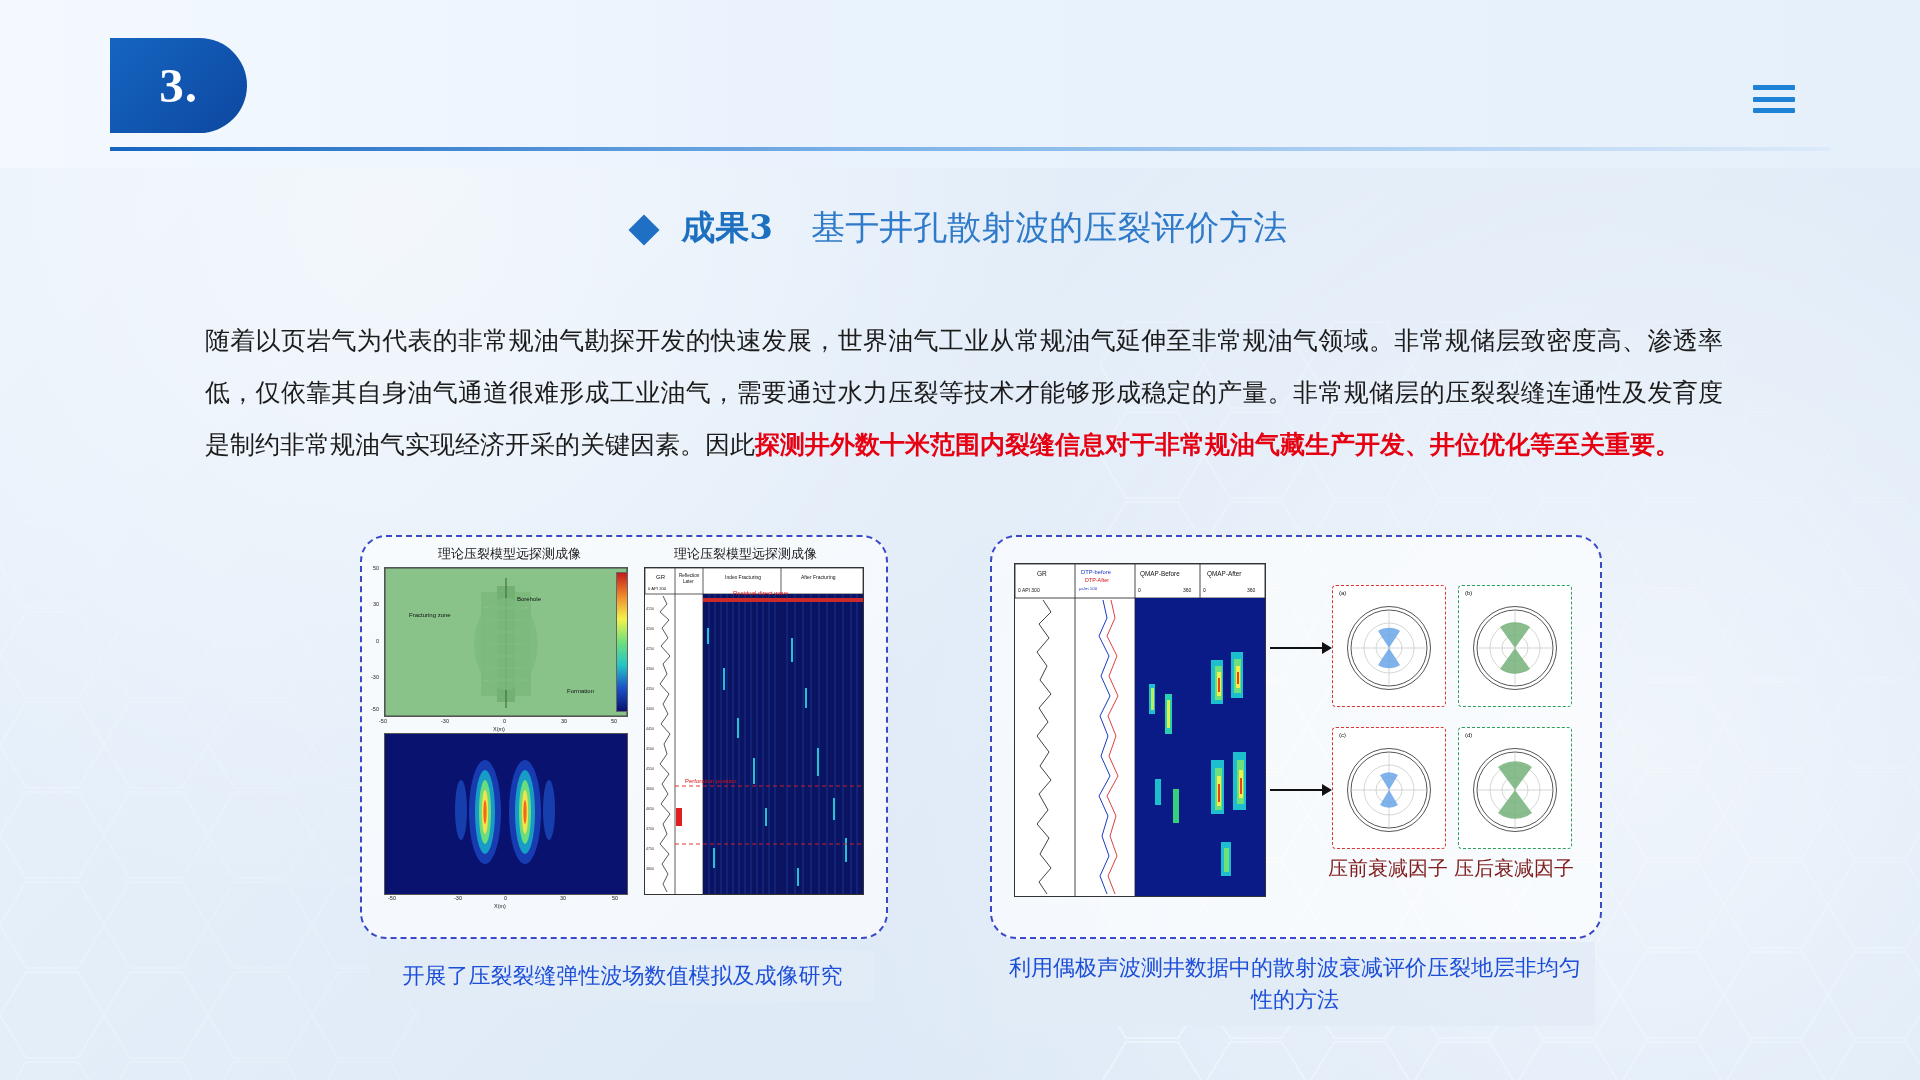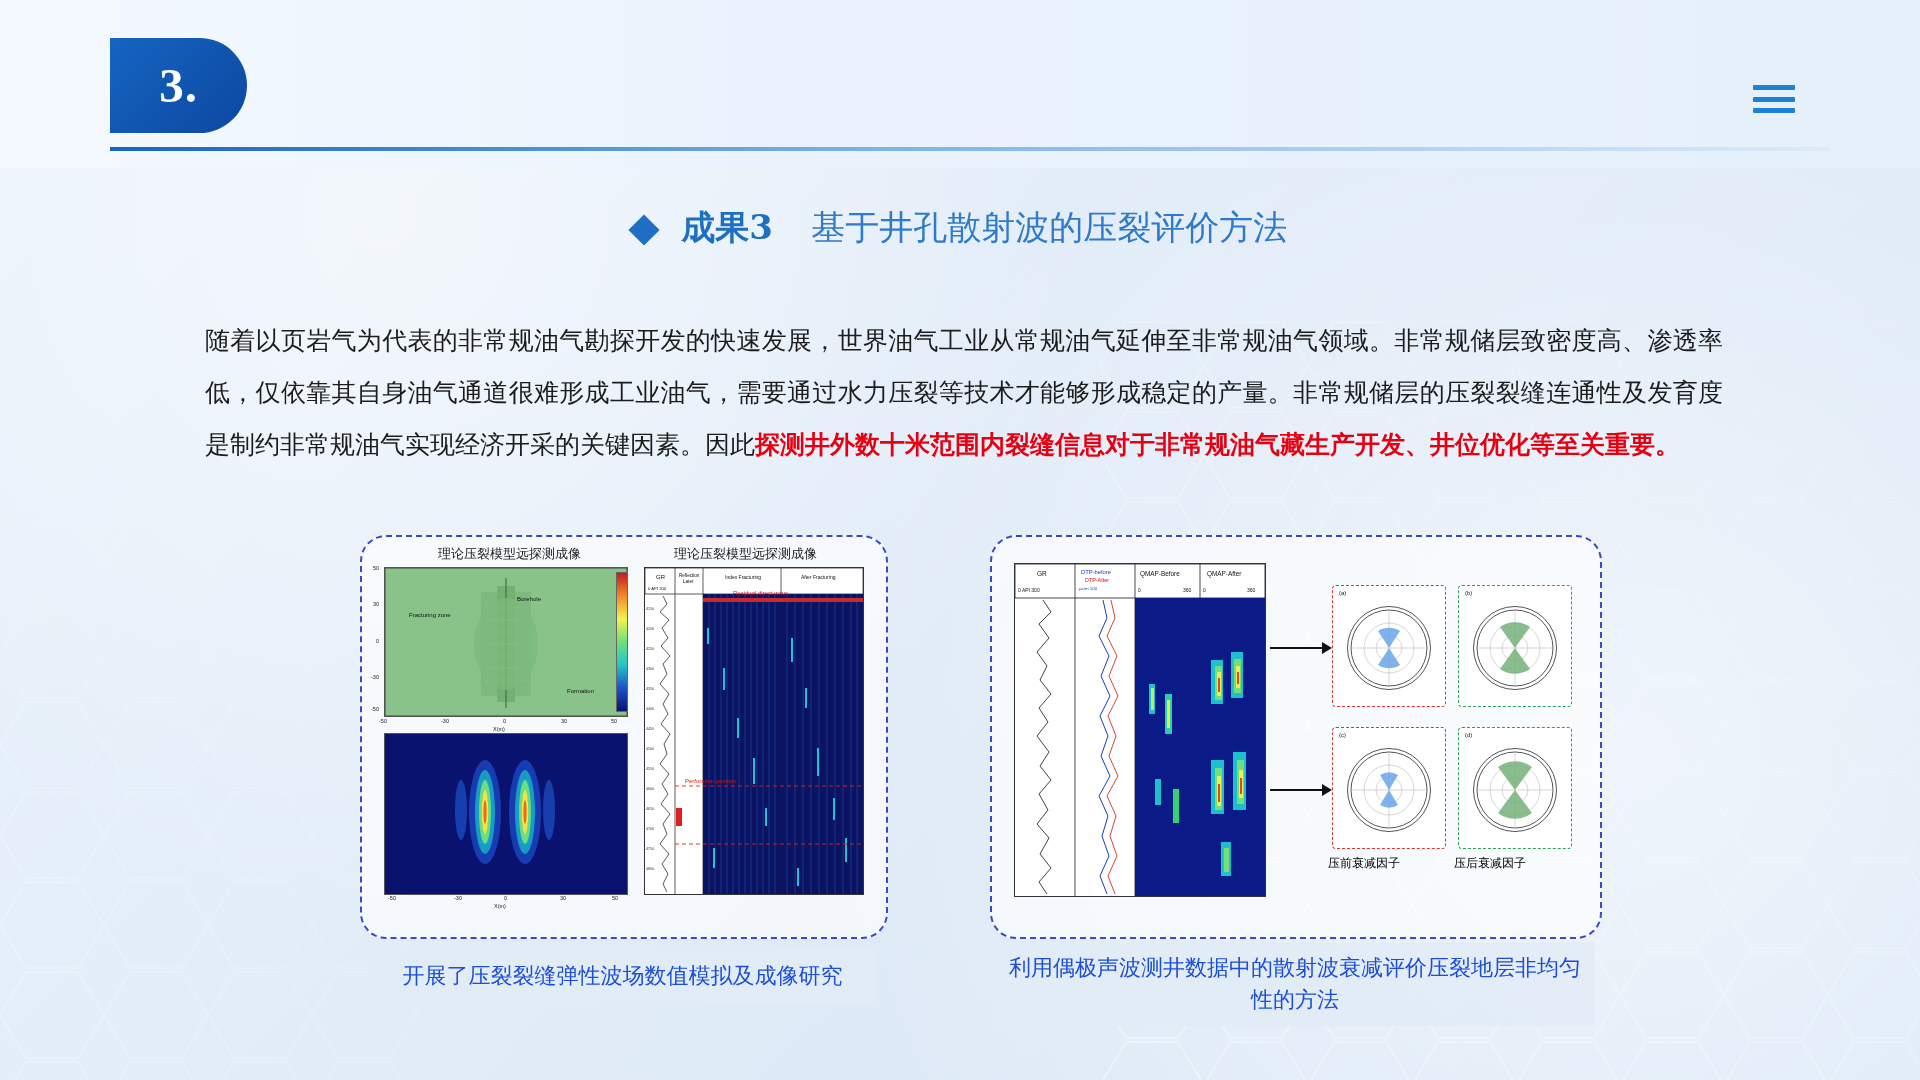--- a/index.html
+++ b/index.html
@@ -265,22 +265,22 @@
   }
   .arrow-head {
     position: absolute;
     width: 0; height: 0;
     border-top: 6px solid transparent;
     border-bottom: 6px solid transparent;
     border-left: 10px solid #111;
   }
   .sub-cap {
     position: absolute;
-    font-size: 12px;
-    color: #000000;
+    font-size: 20px;
+    color: #7f1d1d;
     font-family: "DejaVu Sans", "Liberation Sans", sans-serif;
     white-space: nowrap;
   }
 
   
   .caption {
     position: absolute;
     background: rgba(226,236,246,0.92);
     color: #1d4ed8;
     font-size: 22px;

